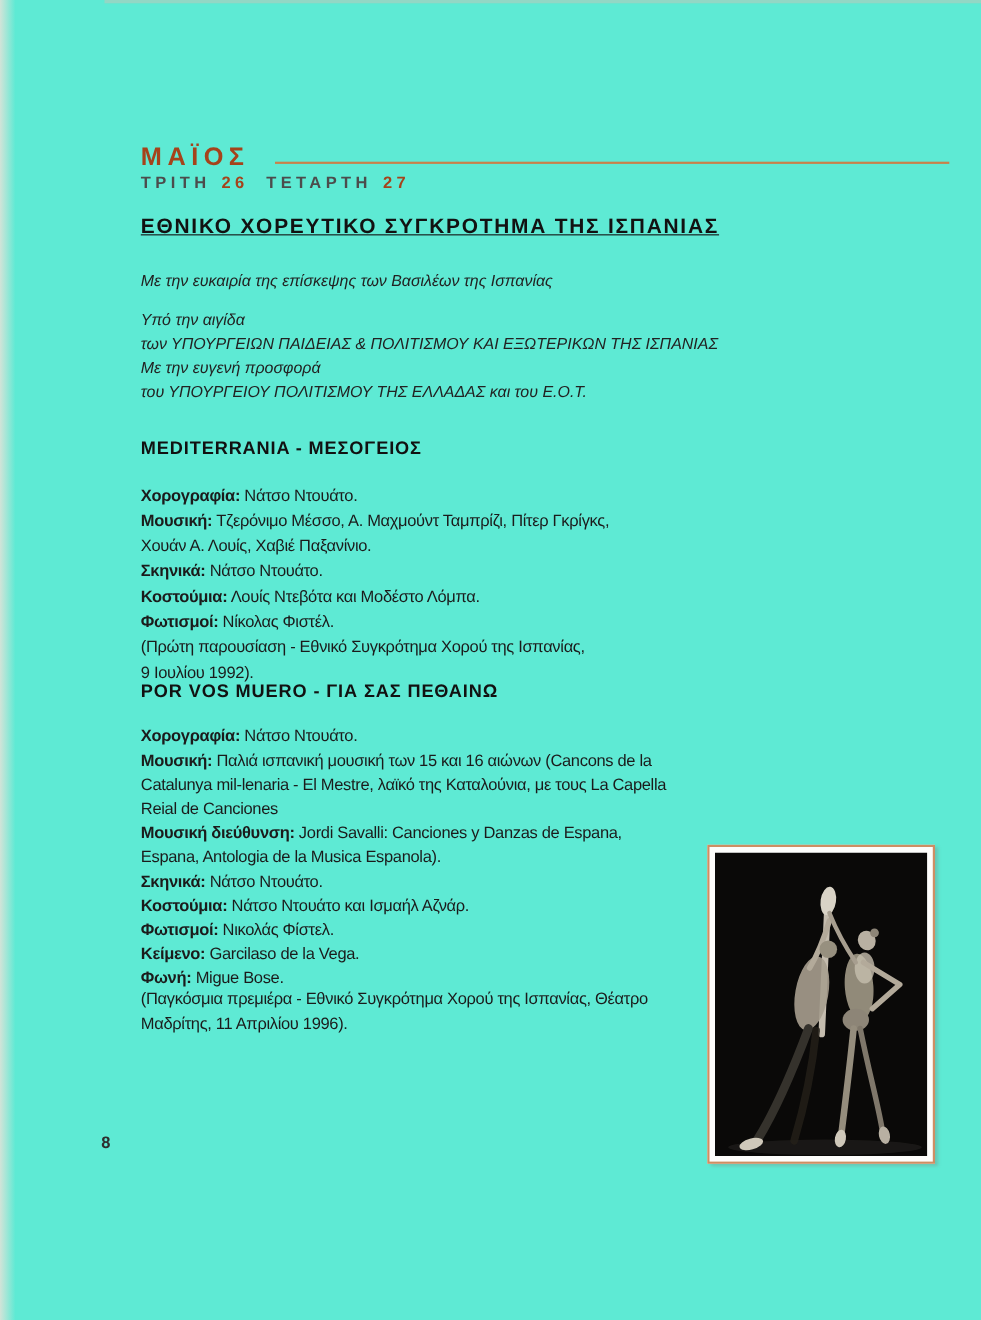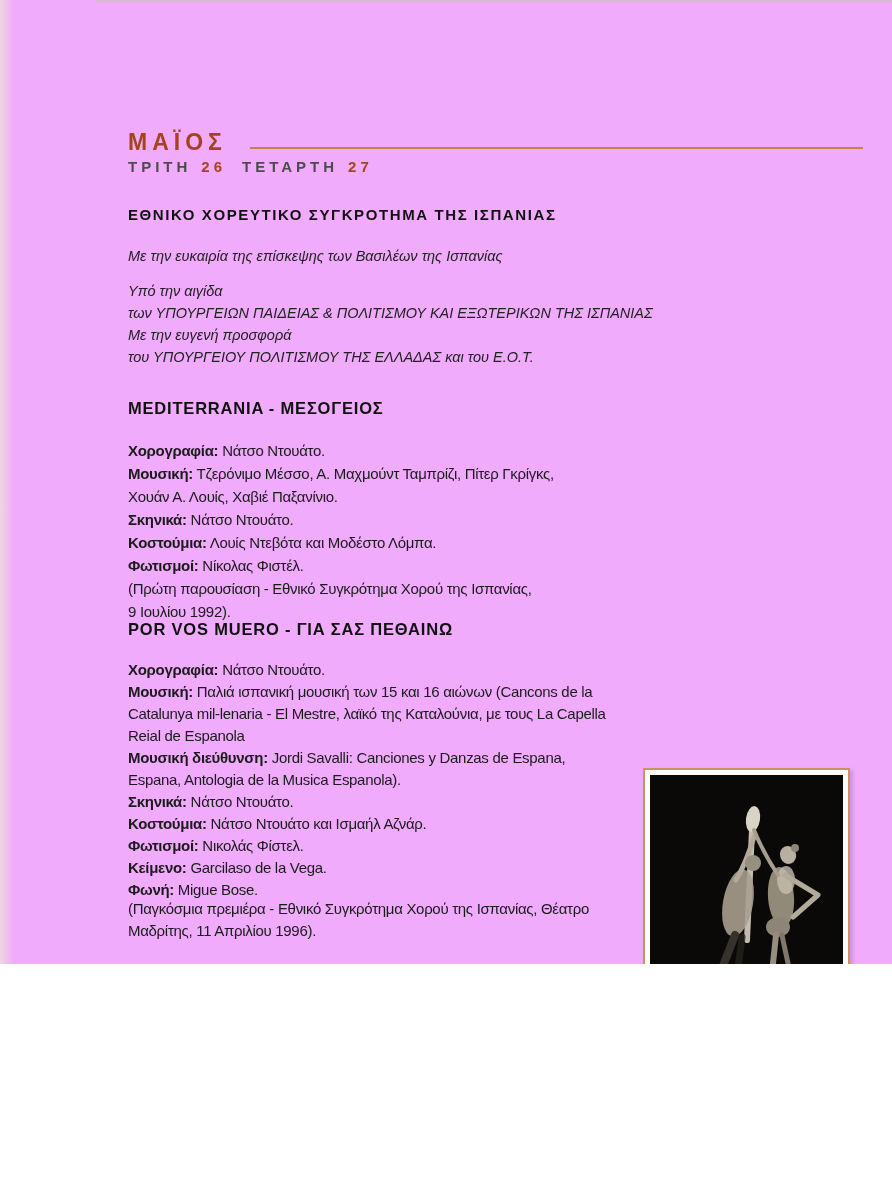--- a/index.html
+++ b/index.html
@@ -1,28 +1,28 @@
 <!DOCTYPE html>
 <html><head>
 <meta charset="utf-8">
 <style>
   html,body{margin:0;padding:0;}
   body{font-family:"Liberation Sans",sans-serif;}
-  .page{position:relative;width:892px;height:964px;background:#f0abfc;overflow:hidden;}
+  .page{position:relative;width:892px;height:1200px;background:#5eead4;overflow:hidden;}
   .scan-top{position:absolute;left:95px;top:0;width:797px;height:3px;background:#c8c3b6;opacity:.5;}
   .scan-left{position:absolute;left:0;top:0;width:14px;height:1200px;
              background:linear-gradient(to right,#efe2d9,rgba(239,226,217,0));opacity:.8;}
   .month{position:absolute;left:128px;top:129px;font-size:23px;font-weight:bold;
          letter-spacing:5px;color:#a5431b;}
   .month-rule{position:absolute;left:250px;top:147px;width:613px;height:2px;background:#c9814a;}
   .dates{position:absolute;left:128px;top:158px;font-size:15px;font-weight:bold;letter-spacing:4px;}
   .dates .day{color:#4c4c4c;margin-right:10px;}
   .dates .num{color:#a5431b;margin-right:16px;margin-top:23px;}
-  .title{position:absolute;left:128px;top:206px;font-size:15px;font-weight:bold;
-         letter-spacing:1.6px;color:#121212;white-space:nowrap;}
+  .title{position:absolute;left:128px;top:196px;font-size:19px;font-weight:bold;
+         letter-spacing:1.6px;color:#121212;white-space:nowrap;text-decoration:underline;}
   .occasion{position:absolute;left:128px;top:248px;font-size:14.5px;font-style:italic;
             color:#222;white-space:nowrap;}
   .patronage{position:absolute;left:128px;top:280px;font-size:14.5px;font-style:italic;
              color:#222;line-height:22px;}
   .patronage div{white-space:nowrap;}
   .sec-title{position:absolute;left:128px;font-size:16.5px;font-weight:bold;
              letter-spacing:.8px;color:#111;white-space:nowrap;}
   .s1{top:399px;} .s2{top:620px;}
   .credits{position:absolute;left:128px;font-size:15px;color:#1b1b1b;letter-spacing:-.3px;}
   .s1c{top:439px;line-height:23px;}
@@ -75,21 +75,21 @@
     <div class="cl"><b class="lbl"></b><span>(Πρώτη παρουσίαση - Εθνικό Συγκρότημα Χορού της Ισπανίας,</span></div>
     <div class="cl"><b class="lbl"></b><span>9 Ιουλίου 1992).</span></div>
   </div>
 
   <div class="sec-title s2">POR VOS MUERO - ΓΙΑ ΣΑΣ ΠΕΘΑΙΝΩ</div>
 
   <div class="credits s2c">
     <div class="cl"><b class="lbl">Χορογραφία:</b><span> Νάτσο Ντουάτο.</span></div>
     <div class="cl"><b class="lbl">Μουσική:</b><span> Παλιά ισπανική μουσική των 15 και 16 αιώνων (Cancons de la</span></div>
     <div class="cl"><b class="lbl"></b><span>Catalunya mil-lenaria - El Mestre, λαϊκό της Καταλούνια, με τους La Capella</span></div>
-    <div class="cl"><b class="lbl"></b><span>Reial de Espanola</span></div>
+    <div class="cl"><b class="lbl"></b><span>Reial de Canciones</span></div>
     <div class="cl"><b class="lbl">Μουσική διεύθυνση:</b><span> Jordi Savalli: Canciones y Danzas de Espana,</span></div>
     <div class="cl"><b class="lbl"></b><span>Espana, Antologia de la Musica Espanola).</span></div>
     <div class="cl"><b class="lbl">Σκηνικά:</b><span> Νάτσο Ντουάτο.</span></div>
     <div class="cl"><b class="lbl">Κοστούμια:</b><span> Νάτσο Ντουάτο και Ισμαήλ Αζνάρ.</span></div>
     <div class="cl"><b class="lbl">Φωτισμοί:</b><span> Νικολάς Φίστελ.</span></div>
     <div class="cl"><b class="lbl">Κείμενο:</b><span> Garcilaso de la Vega.</span></div>
     <div class="cl"><b class="lbl">Φωνή:</b><span> Migue Bose.</span></div>
   </div>
 
   <div class="note">

